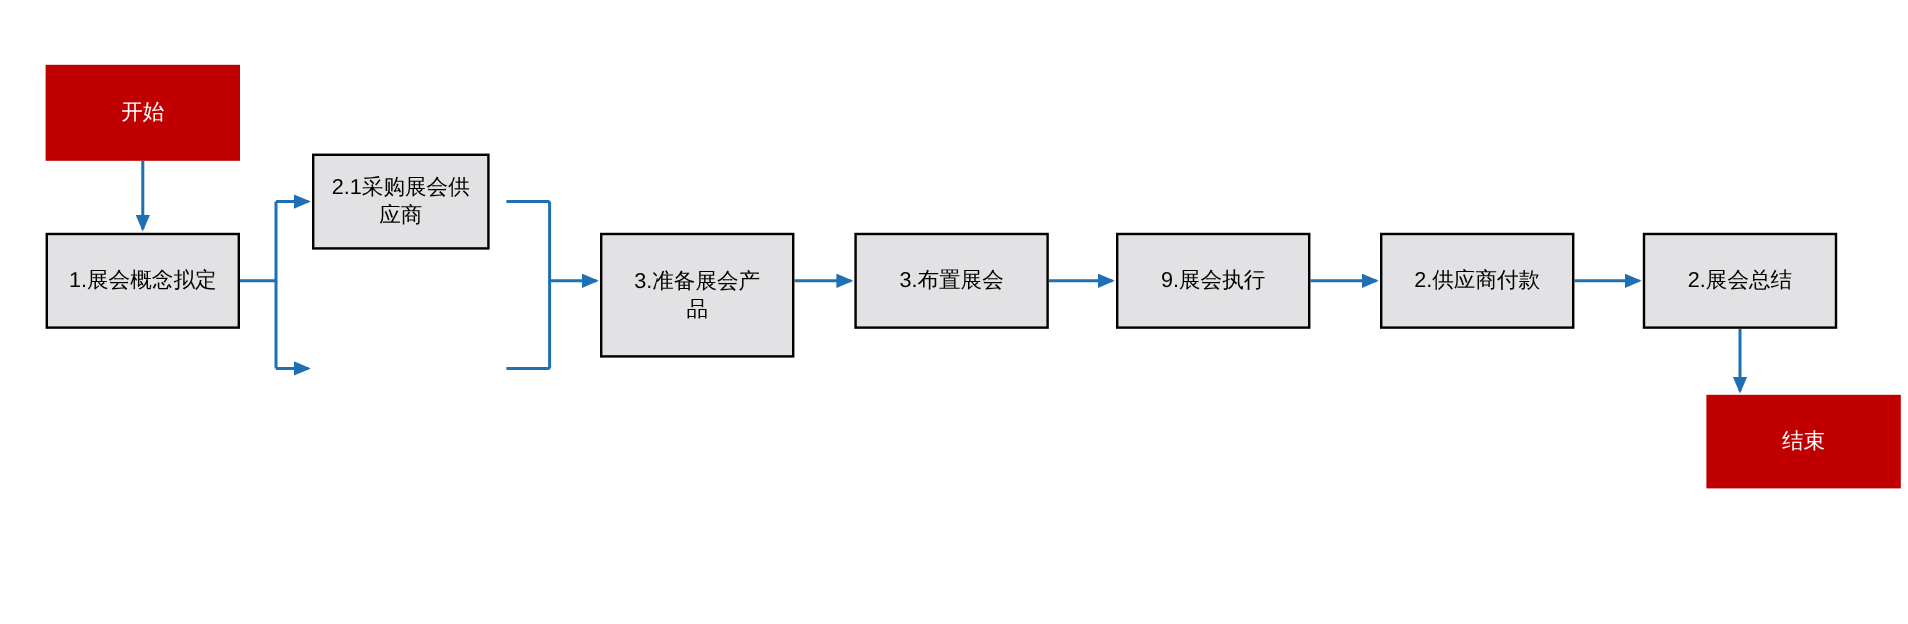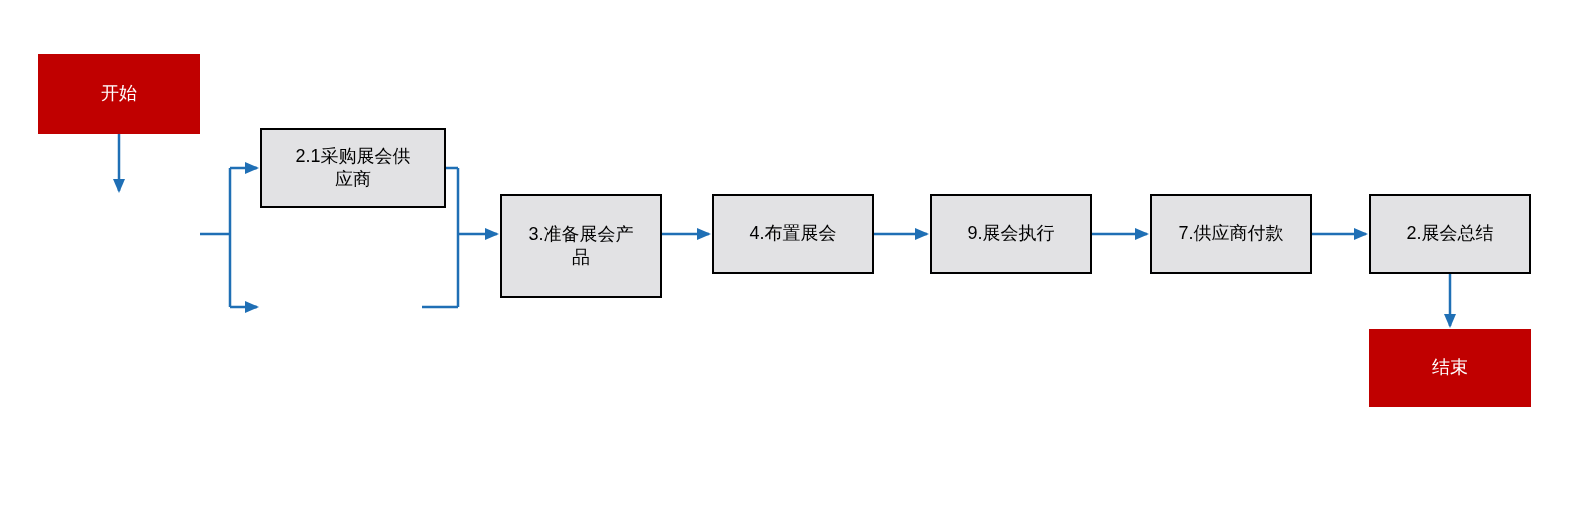--- a/index.html
+++ b/index.html
@@ -72,45 +72,48 @@
     <path class="edge" marker-end="url(#arrow)" d="M874 234 H927"></path>
     <path class="edge" marker-end="url(#arrow)" d="M1092 234 H1147"></path>
     <path class="edge" marker-end="url(#arrow)" d="M1312 234 H1366"></path>
     <path class="edge" marker-end="url(#arrow)" d="M1450 274 V326"></path>
   </svg>
 
   <div class="node terminator" style="left:38px;top:54px;width:162px;height:80px">
     <span class="node-label">开始</span>
   </div>
 
+  <div class="node process" style="left:38px;top:194px;width:162px;height:80px">
+    <span class="node-label">1.展会概念拟定</span>
+  </div>
 
-  <div class="node process" style="left:260px;top:128px;width:186px;height:80px">
+  <div class="node process" style="left:260px;top:128px;width:148px;height:80px">
     <span class="node-label">2.1采购展会供
 应商</span>
   </div>
 
 
   <div class="node process" style="left:500px;top:194px;width:162px;height:104px">
     <span class="node-label">3.准备展会产
 品</span>
   </div>
 
   <div class="node process" style="left:712px;top:194px;width:162px;height:80px">
-    <span class="node-label">4.布置展会</span>
+    <span class="node-label">3.布置展会</span>
   </div>
 
   <div class="node process" style="left:930px;top:194px;width:162px;height:80px">
     <span class="node-label">9.展会执行</span>
   </div>
 
   <div class="node process" style="left:1150px;top:194px;width:162px;height:80px">
-    <span class="node-label">7.供应商付款</span>
+    <span class="node-label">2.供应商付款</span>
   </div>
 
   <div class="node process" style="left:1369px;top:194px;width:162px;height:80px">
     <span class="node-label">2.展会总结</span>
   </div>
 
-  <div class="node terminator" style="left:1369px;top:329px;width:162px;height:78px">
+  <div class="node terminator" style="left:1422px;top:329px;width:162px;height:78px">
     <span class="node-label">结束</span>
   </div>
 
 </div>
 
 </body></html>

